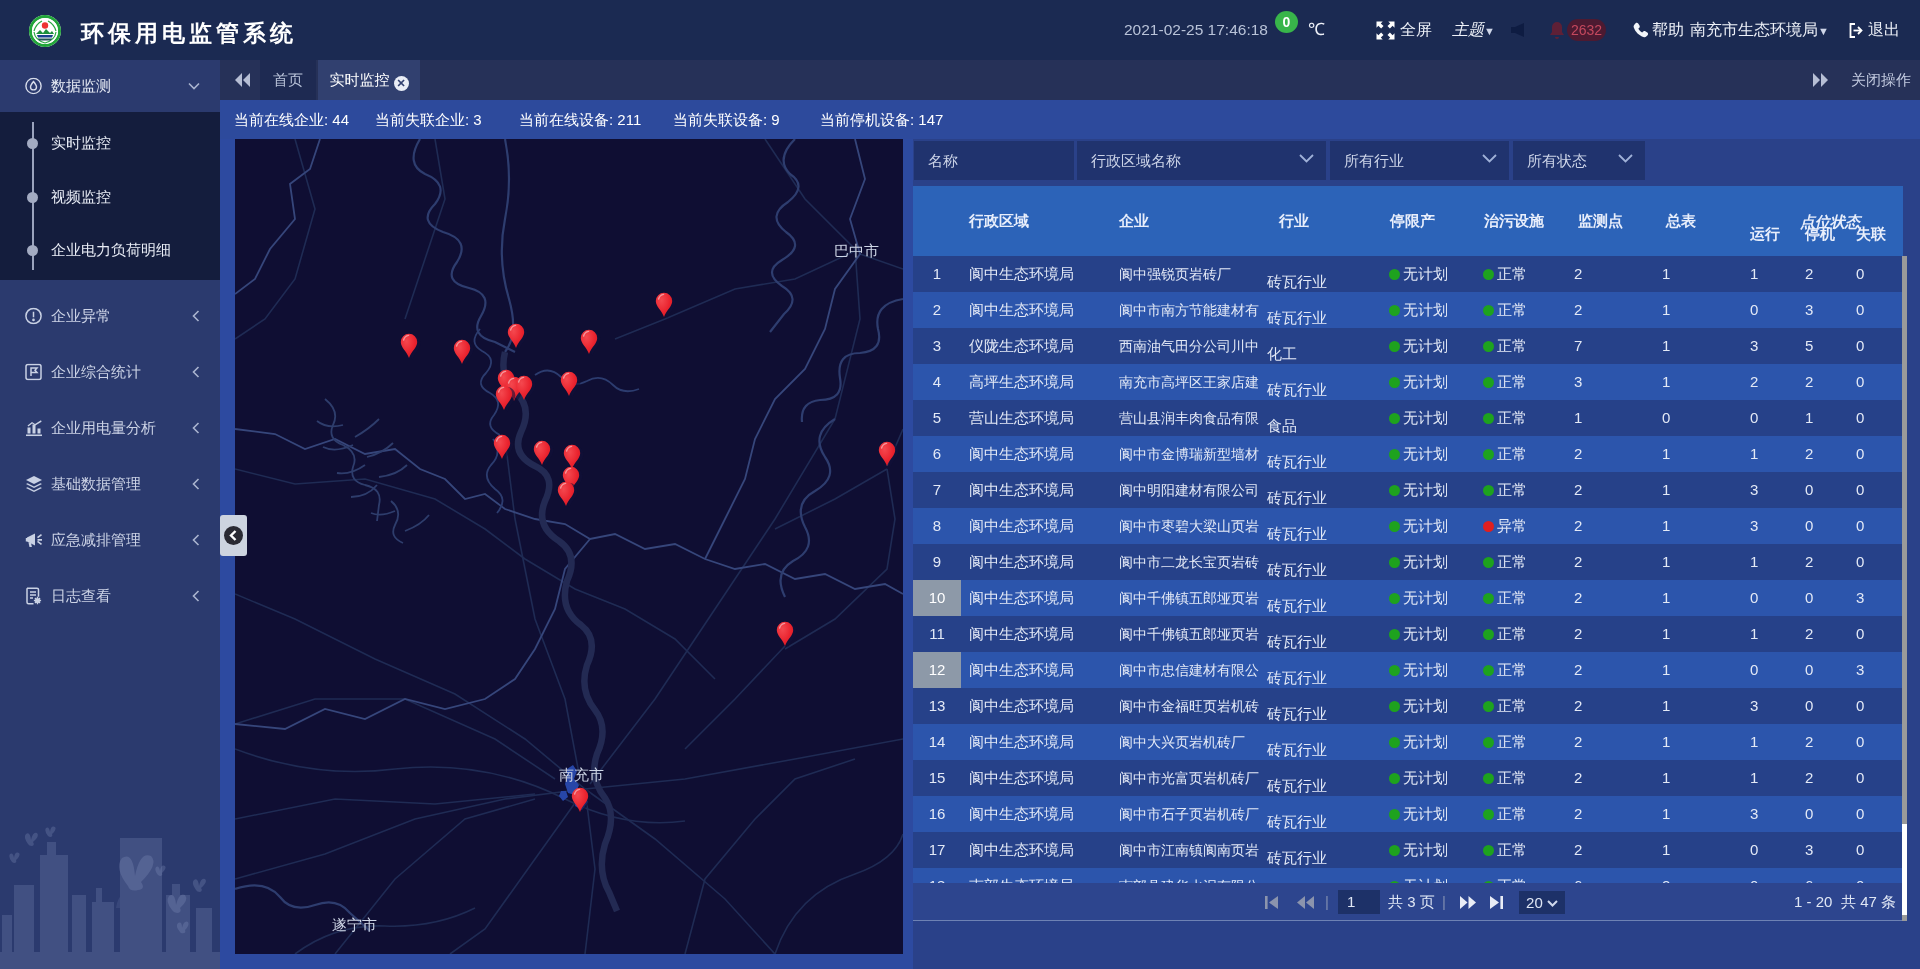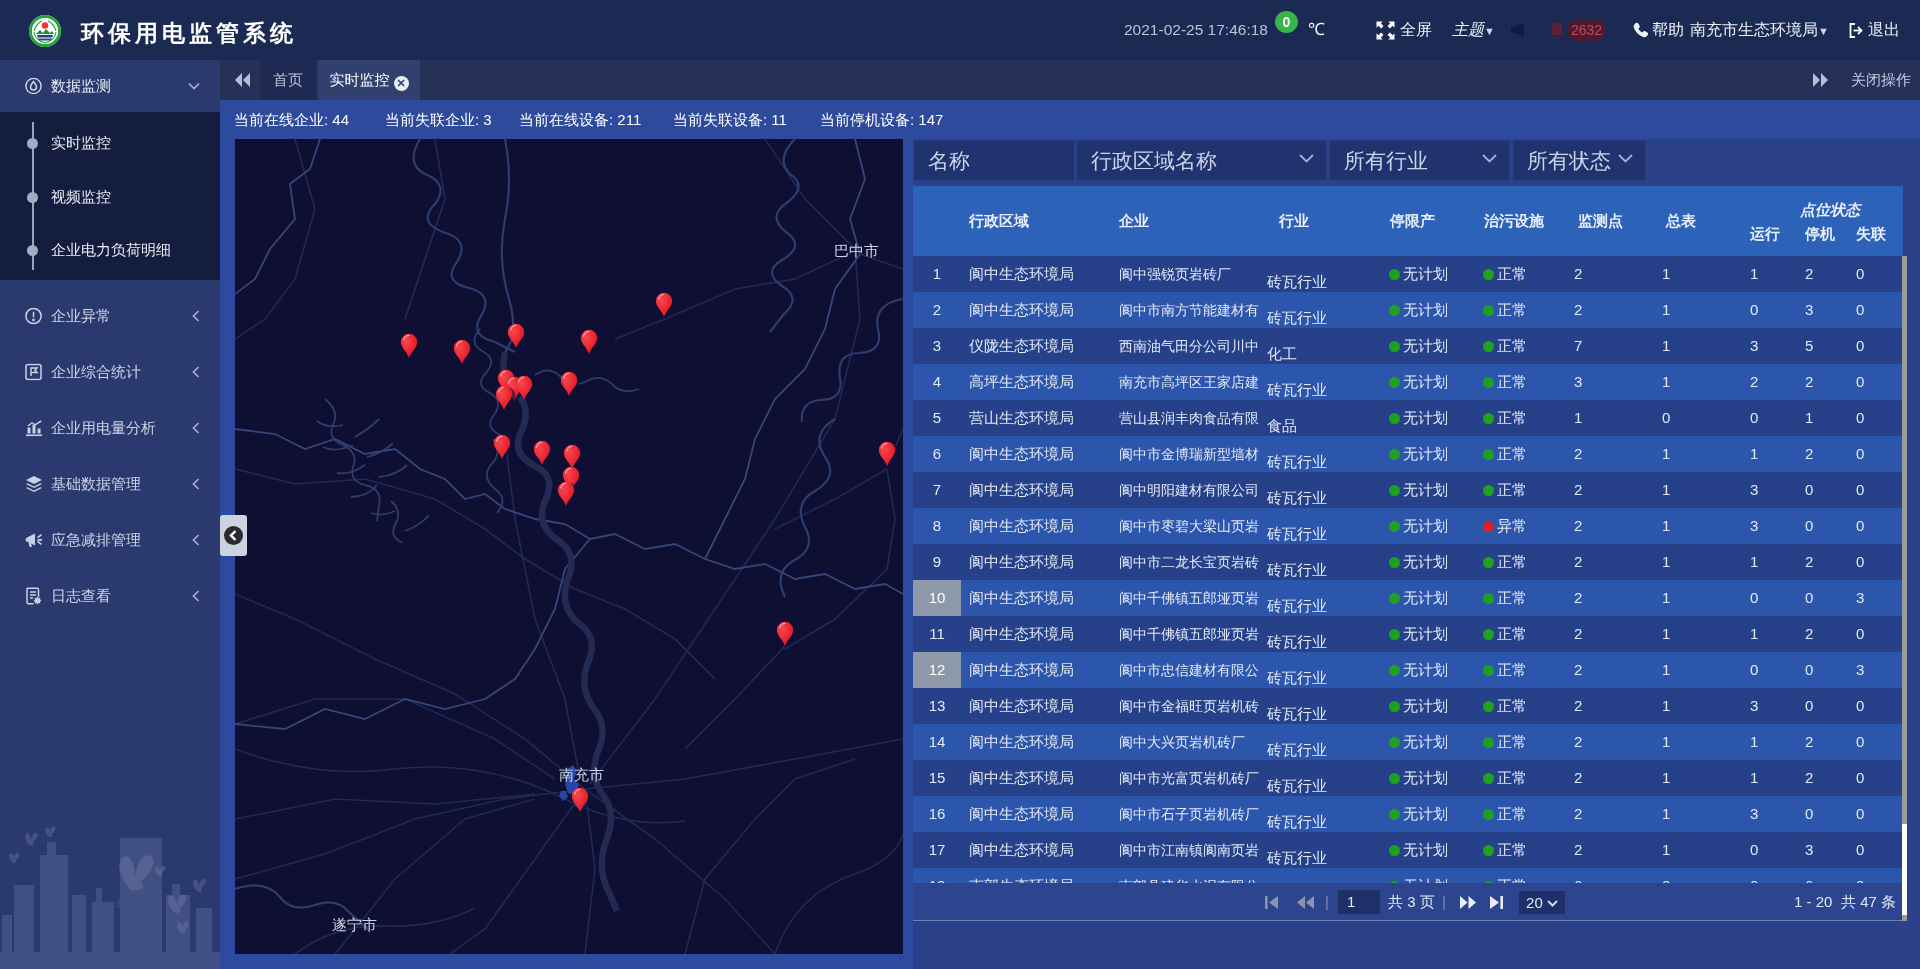--- a/index.html
+++ b/index.html
@@ -26,21 +26,21 @@
   .tab { position:absolute; top:0; height:40px; line-height:40px; font-size:15px; text-align:center; }
   
   #statsbar { position:absolute; left:220px; top:100px; width:1700px; height:39px; background:#2d4a9c; color:#fff; font-size:15px; z-index:10; }
   #statsbar span { position:absolute; top:50%; transform:translateY(-50%); white-space:nowrap; }
   
   #content-l { position:absolute; left:220px; top:139px; width:693px; height:830px; background:#2d4aa0; }
   #content-r { position:absolute; left:913px; top:139px; width:1007px; height:830px; background:#2a4189; }
   #map { position:absolute; left:235px; top:139px; width:668px; height:815px; background:#0f0e33; }
   #collapse { position:absolute; left:220px; top:515px; width:27px; height:41px; background:#cdd4e0; border-radius:3px; z-index:5; }
   
-  .fbox { position:absolute; top:141px; height:39px; background:#20336e; color:#ccd4e8; font-size:21px; line-height:39px; padding-left:14px; }
+  .fbox { position:absolute; top:141px; height:39px; background:#20336e; color:#ccd4e8; font-size:15px; line-height:39px; padding-left:14px; }
   .fbox .car { position:absolute; right:12px; }
   
   #thead { position:absolute; left:913px; top:186px; width:990px; height:70px; background:#2c63b8; color:#e8eefb; font-weight:bold; font-size:15px; }
   #thead .h { position:absolute; top:0; height:70px; line-height:70px; }
   #tbody { position:absolute; left:913px; top:256px; width:990px; height:627px; overflow:hidden; }
   .row { position:relative; width:990px; height:36px; display:flex; color:#e3e9f6; font-size:15px; }
   .row.odd { background:#264189; }
   .row.even { background:#2c55ac; }
   .c { height:36px; line-height:36px; overflow:hidden; white-space:nowrap; flex:none; }
   .c0 { width:48px; text-align:center; }
@@ -252,23 +252,23 @@
   </div>
   <svg class="abs" style="left:1593px;top:13px" width="15" height="14" viewBox="0 0 15 14" fill="#b6bed4">
     <path d="M0,0 v14 L7,7 z"></path>
       <path d="M8,0 v14 L15,7 z"></path>
   </svg>
   <div class="tab" style="left:1630px;width:62px;color:#c3cbe0;">关闭操作</div>
 </div>
 
 <div id="statsbar">
   <span style="left:14px;">当前在线企业: 44</span>
-  <span style="left:165px;">当前失联企业: 3</span>
+  <span style="left:155px;">当前失联企业: 3</span>
   <span style="left:299px;">当前在线设备: 211</span>
-  <span style="left:453px;">当前失联设备: 11</span>
+  <span style="left:453px;">当前失联设备: 9</span>
   <span style="left:600px;">当前停机设备: 147</span>
 </div>
 
 <div id="content-l"></div>
 <div id="content-r"></div>
 
 <div id="map">
 <svg width="668" height="815" viewBox="0 0 668 815">
   <defs>
     <radialGradient id="ping" cx="0.35" cy="0.3" r="0.9">
@@ -460,21 +460,21 @@
     </svg></div>
 
 <div id="thead">
   <div class="h" style="left:56px;">行政区域</div>
   <div class="h" style="left:206px;">企业</div>
   <div class="h" style="left:366px;">行业</div>
   <div class="h" style="left:477px;">停限产</div>
   <div class="h" style="left:571px;">治污设施</div>
   <div class="h" style="left:665px;">监测点</div>
   <div class="h" style="left:753px;">总表</div>
-  <div class="h" style="left:887px;top:10px;height:28px;line-height:28px;font-style:italic;">点位状态</div>
+  <div class="h" style="left:887px;top:22px;height:28px;line-height:28px;font-style:italic;">点位状态</div>
   <div class="h" style="left:837px;top:34px;height:28px;line-height:28px;">运行</div>
   <div class="h" style="left:892px;top:34px;height:28px;line-height:28px;">停机</div>
   <div class="h" style="left:943px;top:34px;height:28px;line-height:28px;">失联</div>
 </div>
 
 <div id="tbody">
 <div class="row odd">
       <div class="c c0">1</div>
       <div class="c c1">阆中生态环境局</div>
       <div class="c c2">阆中强锐页岩砖厂</div>

